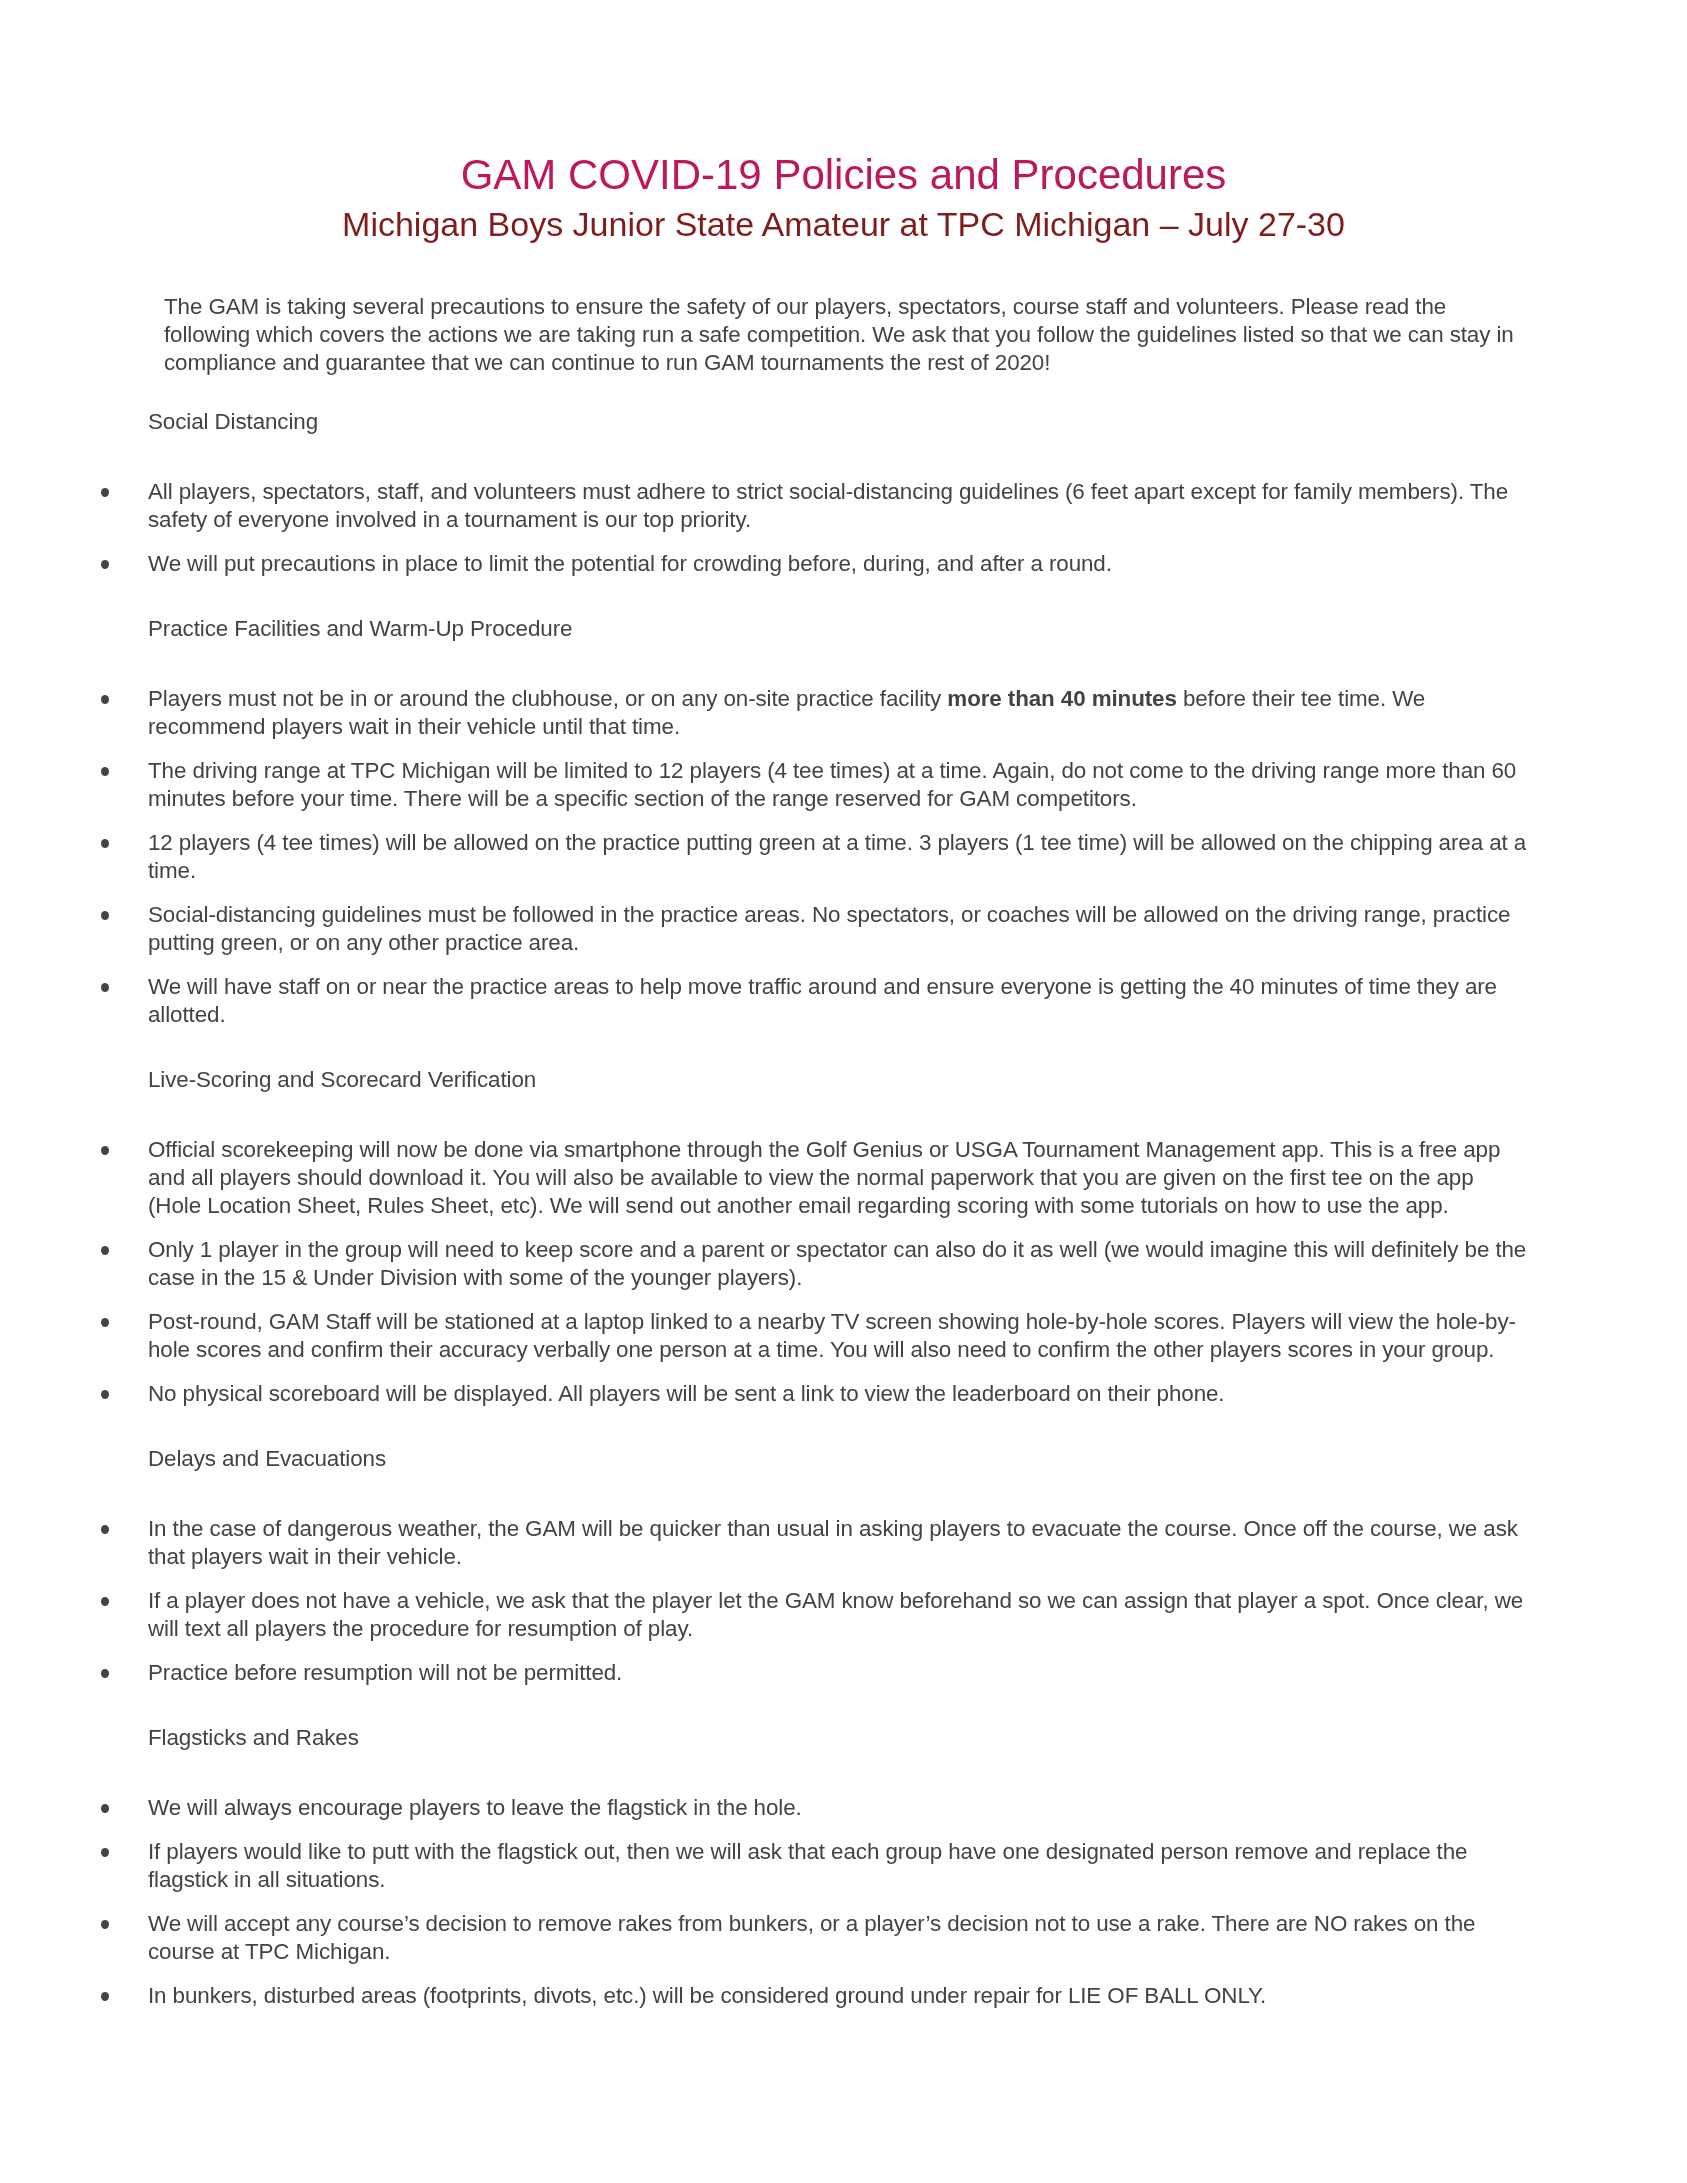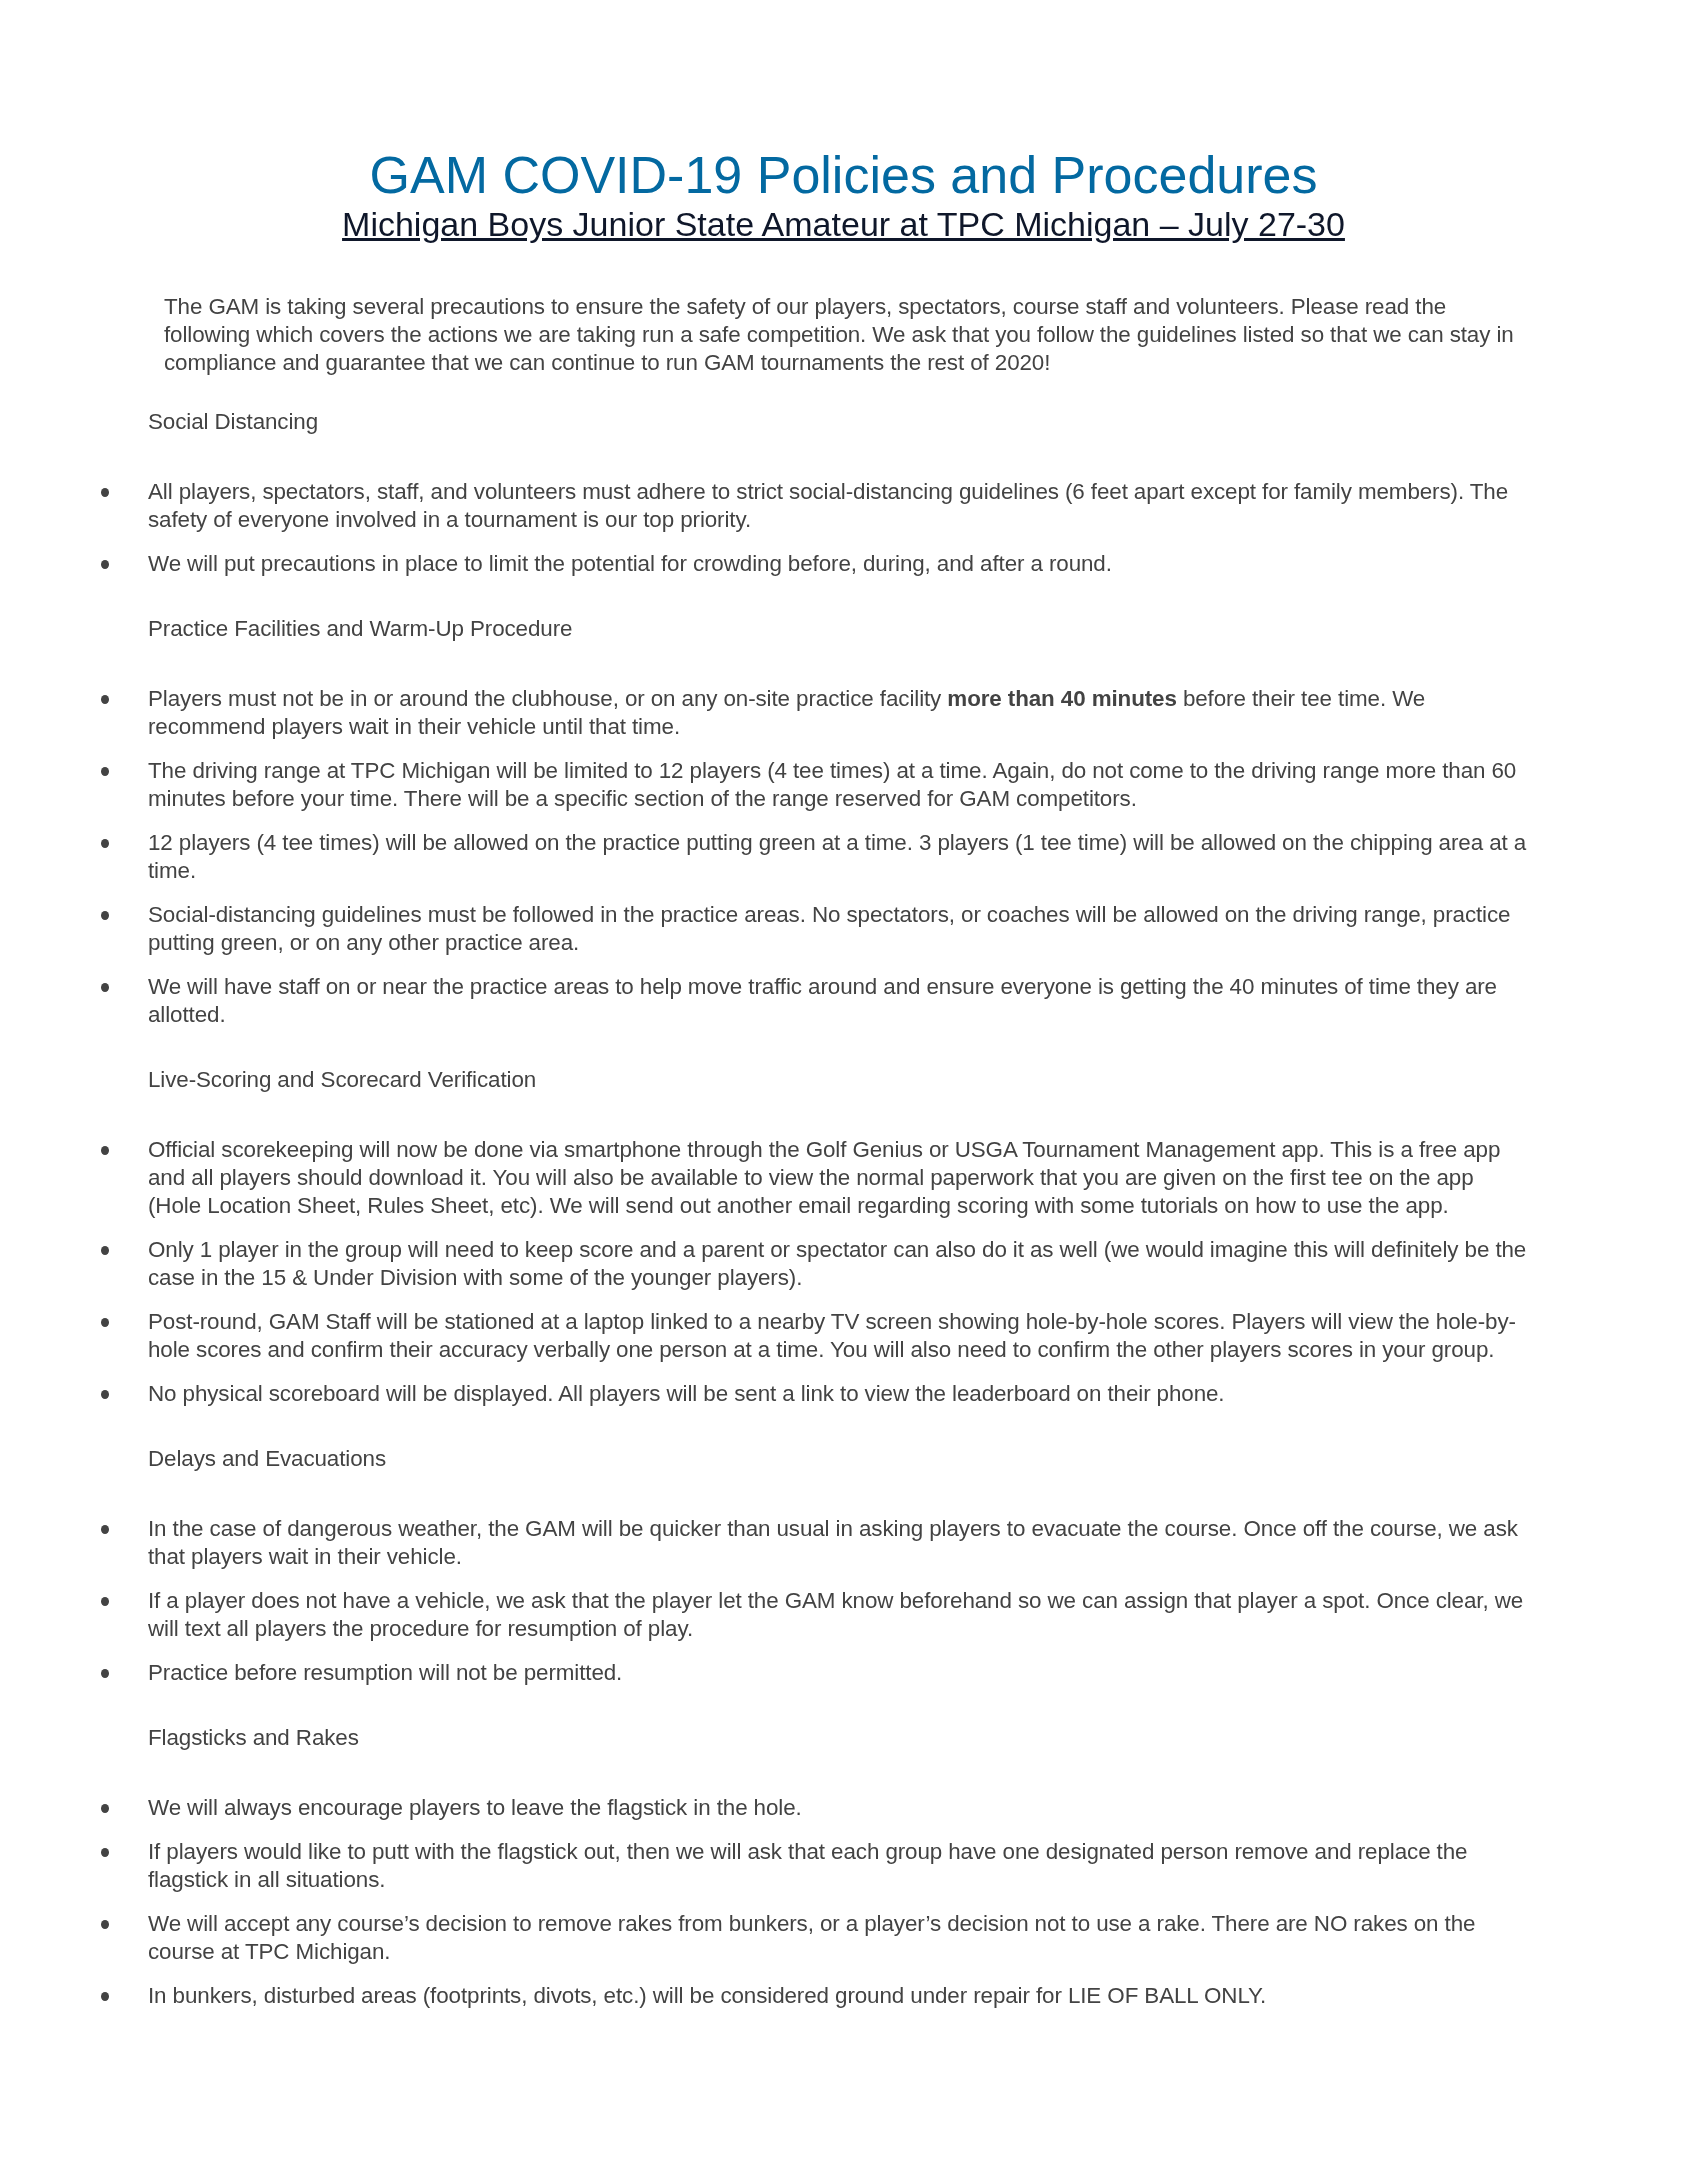--- a/index.html
+++ b/index.html
@@ -3,25 +3,25 @@
 <meta charset="utf-8">
 <style>
   html, body { margin: 0; padding: 0; background: #ffffff; }
   body {
     width: 1687px; height: 2183px; position: relative; overflow: hidden;
     font-family: "Liberation Sans", sans-serif; color: #434343;
   }
   .page { position: absolute; left: 0; top: 0; width: 1687px; height: 2183px; }
   .title {
     position: absolute; left: 0; width: 1687px; top: 143px;
-    text-align: center; font-size: 52px; line-height: 64px; margin: 0; font-weight: normal; color: #0369a1;
+    text-align: center; font-size: 42px; line-height: 64px; margin: 0; font-weight: normal; color: #be185d;
   }
   .subtitle {
     position: absolute; left: 0; width: 1687px; top: 203px;
-    text-align: center; font-size: 34px; line-height: 42px; margin: 0; font-weight: normal; color: #0f172a; text-decoration: underline;
+    text-align: center; font-size: 34px; line-height: 42px; margin: 0; font-weight: normal; color: #7f1d1d;
   }
   .content {
     position: absolute; left: 148px; top: 277px; width: 1384px;
     font-size: 22.4px; line-height: 28px; letter-spacing: -0.1px;
   }
   .intro { margin: 16px; }
   .heading { margin: 31px 0 0 0; font-weight: normal; font-size: 22.4px; line-height: 28px; }
   ul.bullets { list-style: none; margin: 42px 0 0 0; padding: 0; }
   ul.bullets li { position: relative; margin: 16px 0 5px 0; }
   ul.bullets li .dot {

